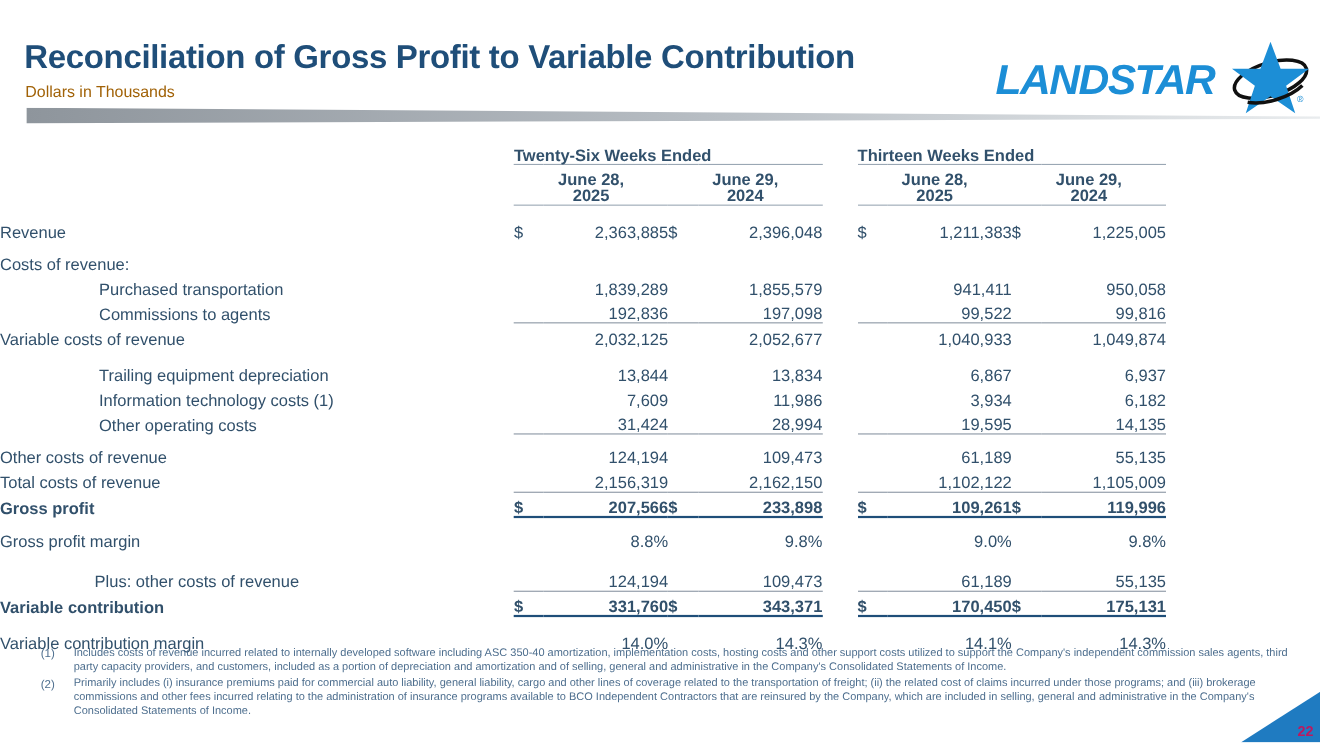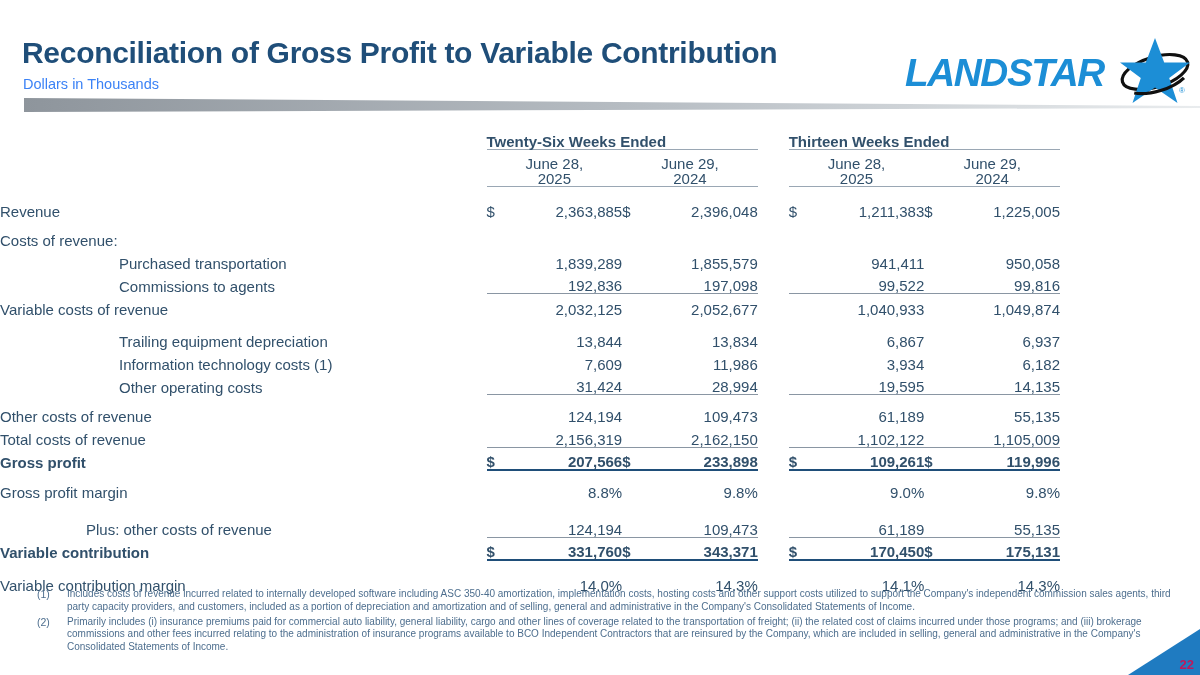--- a/index.html
+++ b/index.html
@@ -10,21 +10,21 @@
   }
   
   #header{position:absolute;left:0;top:0;width:988px;height:118px;}
   #title{
     position:absolute;left:22px;top:36px;
     font-size:30px;font-weight:bold;color:#1F4E79;letter-spacing:-0.3px;
     white-space:nowrap;
   }
   #subtitle{
     position:absolute;left:23px;top:76px;
-    font-size:14.5px;color:#3b82f6;white-space:nowrap;text-align:right;
+    font-size:14.5px;color:#a16207;white-space:nowrap;text-align:right;
   }
   
   #wedge{position:absolute;left:24px;top:98px;width:1176px;height:16px;}
   
   #logo{position:absolute;left:905px;top:38px;width:285px;height:64px;}
   #logo-word{
     position:absolute;left:0px;top:14px;
     font-size:38px;font-weight:bold;font-style:italic;
     color:#1C8ED6;letter-spacing:-1.4px;
     font-family:"Liberation Sans", sans-serif;
@@ -36,33 +36,33 @@
     position:absolute;left:274px;top:48px;font-size:8px;color:#1C8ED6;
   }
   
   #table-wrap{position:absolute;left:0;top:126px;width:1200px;}
   table.fin{border-collapse:collapse;width:1060px;margin-left:0px;}
   table.fin td{
     font-size:15px;color:#31506B;padding:0;vertical-align:bottom;
     white-space:nowrap;line-height:1;
   }
   td.lbl{width:290px;padding-left:196px;height:23px;}
-  td.lbl.ind1{padding-left:119px;}
+  td.lbl.ind1{padding-left:90px;}
   td.lbl.ind2{padding-left:86px;margin-top:14px;}
   td.cur{width:22px;text-align:left;padding-left:8px;}
   td.num{width:92px;text-align:right;padding-right:4px;}
   td.gap{width:26px;}
   
   .grp{
     font-size:14.5px;font-weight:bold;color:#1F4E79;text-align:center;
     padding-bottom:3px;
   }
   .grp-rule{border-bottom:1.2px solid #9aa7b4;}
   .dt{
-    font-size:14.5px;font-weight:normal;color:#1F4E79;text-align:center;
+    font-size:14.5px;font-weight:bold;color:#1F4E79;text-align:center;
     line-height:1.25;
   }
   .dt-rule{border-bottom:1.2px solid #9aa7b4;}
   tr.spacer td{height:9px;}
   tr.spacer-sm td{height:6px;}
   tr.spacer-lg td{height:14px;}
   .rule-thin{border-bottom:1.2px solid #8a96a3;}
   .rule-thick{border-bottom:2.6px solid #1F4E79;}
   .bold{font-weight:bold;color:#1F4E79;}
   

